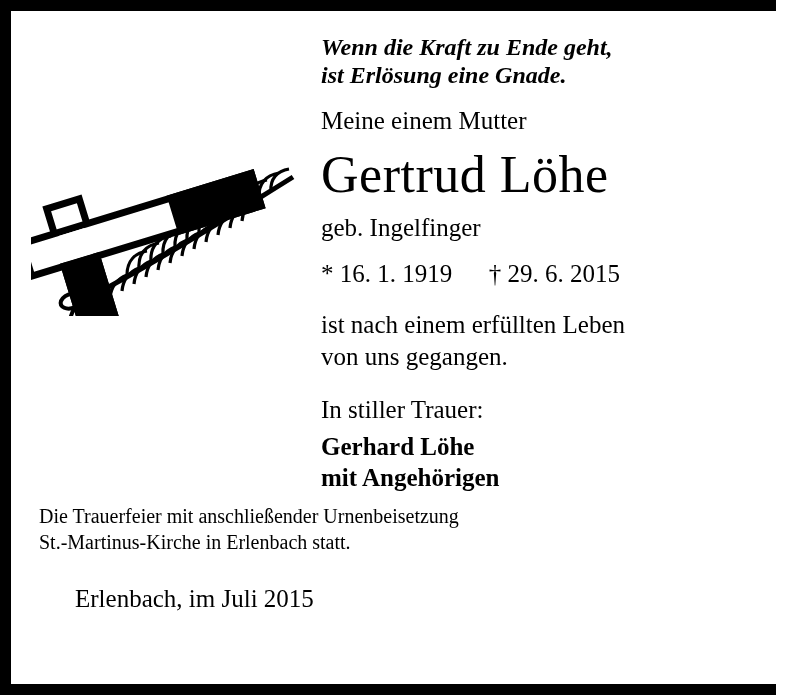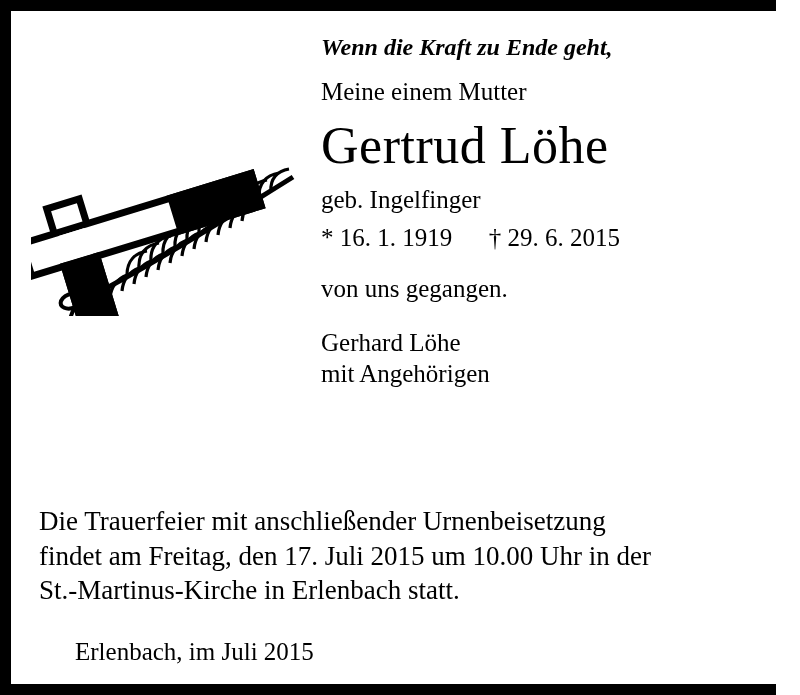--- a/index.html
+++ b/index.html
@@ -80,21 +80,21 @@
     font-size: 52px;
     font-weight: normal;
     letter-spacing: 0.5px;
     line-height: 1.1;
     margin: 4px 0 10px 0;
   }
 
   .maiden {
     font-size: 25px;
     line-height: 1.2;
-    margin-bottom: 8px;
+    margin-bottom: 16px;
   }
 
   .dates {
     font-size: 25px;
     line-height: 1.2;
     margin-bottom: 20px;
     white-space: nowrap;
   }
   .dates .gap { display: inline-block; width: 24px; }
 
@@ -104,33 +104,33 @@
     margin-bottom: 22px;
   }
 
   .mourn-label {
     font-size: 25px;
     line-height: 1.2;
     margin-bottom: 6px;
   }
   .mourners {
     font-size: 25px;
-    font-weight: normal;
+    font-weight: bold;
     line-height: 1.25;
   }
 
   
   .lower {
     position: absolute;
     left: 28px;
     top: 493px;
     width: 724px;
   }
   .ceremony {
-    font-size: 27px;
+    font-size: 20px;
     line-height: 1.28;
   }
   .place-date {
     font-size: 25px;
     line-height: 1.25;
     margin-top: 28px;
     margin-left: 36px;
   }
 </style>
 </head>
@@ -193,50 +193,52 @@
             <path d="M58 146 C 62 156, 58 168, 50 172"></path>
             <path d="M58 146 C 66 152, 70 162, 68 172"></path>
             <path d="M44 156 C 40 163, 38 170, 39 176"></path>
           </g>
         </svg>
       </div>
 
       <div class="textcol">
         <div class="verse">
           <div>Wenn die Kraft zu Ende geht,</div>
+          <div>ist Erlösung eine Gnade.</div>
         </div>
 
         <div class="intro">Meine einem Mutter</div>
 
         <div class="name">Gertrud Löhe</div>
 
         <div class="maiden">geb. Ingelfinger</div>
 
         <div class="dates">
           <span>*</span>
           <span>16. 1. 1919</span>
           <span class="gap"></span>
           <span>†</span>
           <span>29. 6. 2015</span>
         </div>
 
         <div class="passage">
+          <div>ist nach einem erfüllten Leben</div>
           <div>von uns gegangen.</div>
         </div>
 
+        <div class="mourn-label">In stiller Trauer:</div>
         <div class="mourners">
           <div>Gerhard Löhe</div>
           <div>mit Angehörigen</div>
         </div>
       </div>
     </div>
 
     <div class="lower">
       <div class="ceremony">
         <div>Die Trauerfeier mit anschließender Urnenbeisetzung</div>
-        <div>findet am Freitag, den 17. Juli 2015 um 10.00 Uhr in der</div>
         <div>St.-Martinus-Kirche in Erlenbach statt.</div>
       </div>
       <div class="place-date">Erlenbach, im Juli 2015</div>
     </div>
 
   </div>
 </div>
 
 </body></html>

